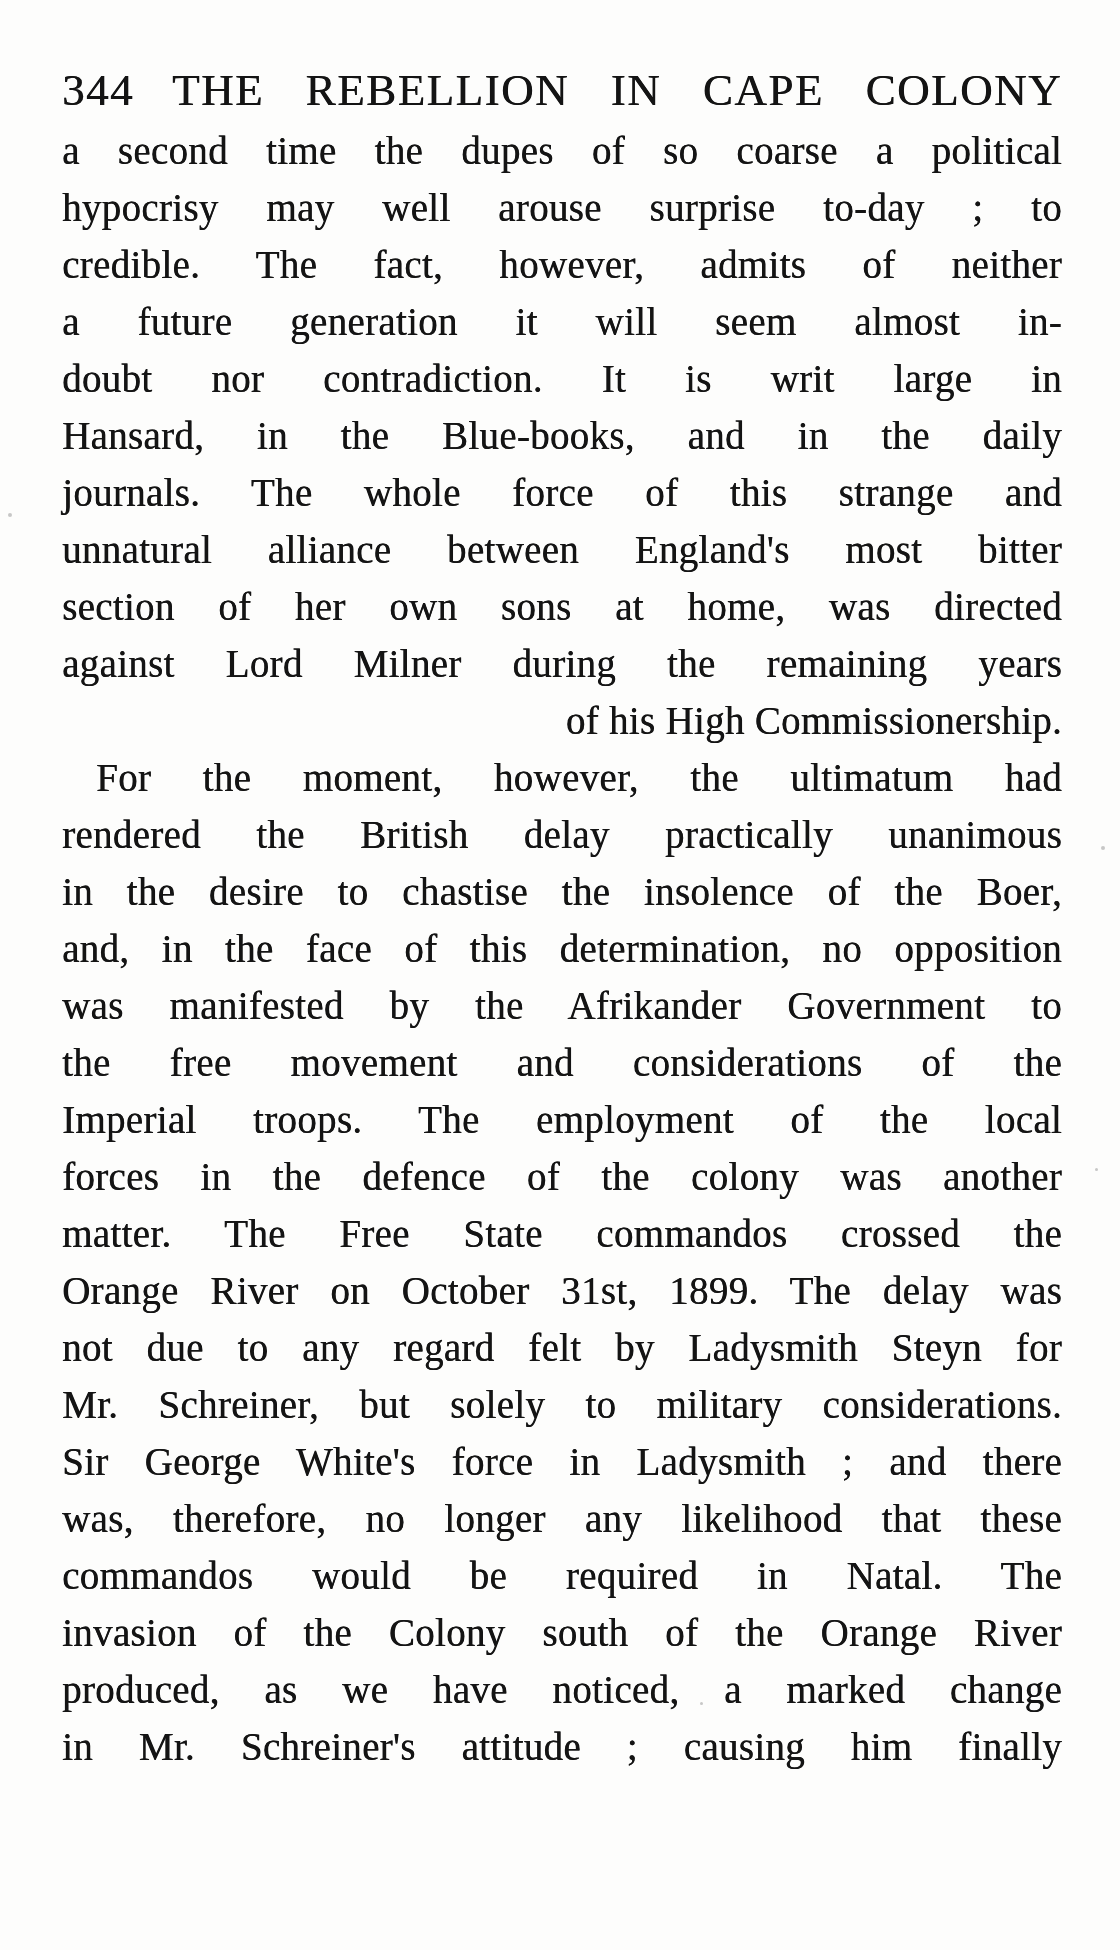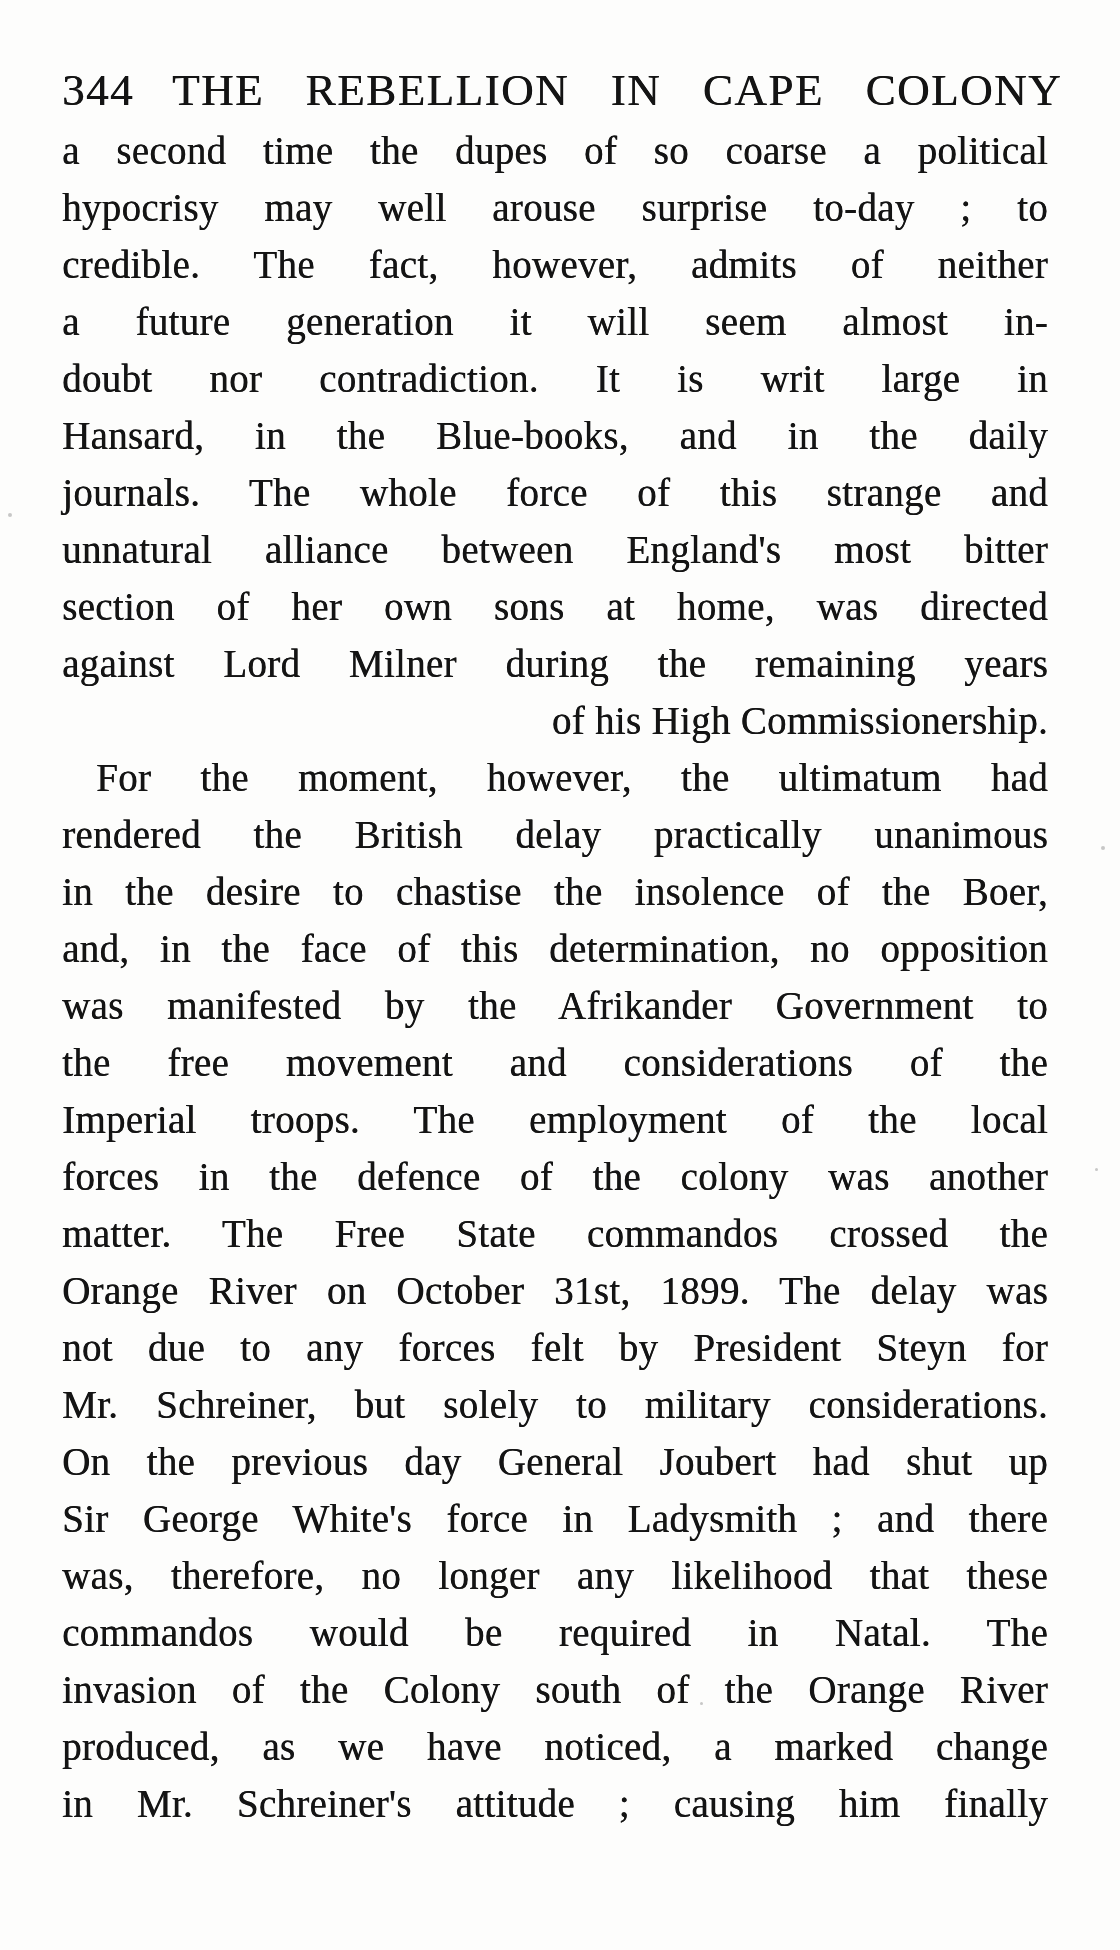--- a/index.html
+++ b/index.html
@@ -37,21 +37,21 @@
   .head-title {
     flex: 1;
     display: block;
     text-align: justify;
     text-align-last: justify;
     white-space: normal;
   }
   .text-block {
     position: absolute;
     left: 62px;
-    right: 72px;
+    right: 58px;
     top: 122px;
   }
   .line {
     font-size: 39px;
     line-height: 57px;
     height: 57px;
     letter-spacing: 0.3px;
     text-shadow: 0.4px 0 0 currentColor;
     text-align: right;
   }
@@ -95,23 +95,22 @@
       <div class="line justified indented">For the moment, however, the ultimatum had</div>
       <div class="line justified">rendered the British delay practically unanimous</div>
       <div class="line justified">in the desire to chastise the insolence of the Boer,</div>
       <div class="line justified">and, in the face of this determination, no opposition</div>
       <div class="line justified">was manifested by the Afrikander Government to</div>
       <div class="line justified">the free movement and considerations of the</div>
       <div class="line justified">Imperial troops. The employment of the local</div>
       <div class="line justified">forces in the defence of the colony was another</div>
       <div class="line justified">matter. The Free State commandos crossed the</div>
       <div class="line justified">Orange River on October 31st, 1899. The delay was</div>
-      <div class="line justified">not due to any forces felt by President Steyn for</div>
+      <div class="line justified">not due to any regard felt by Ladysmith Steyn for</div>
       <div class="line justified">Mr. Schreiner, but solely to military considerations.</div>
-      <div class="line justified">On the previous day General Joubert had shut up</div>
       <div class="line justified">Sir George White's force in Ladysmith ; and there</div>
       <div class="line justified">was, therefore, no longer any likelihood that these</div>
       <div class="line justified">commandos would be required in Natal. The</div>
       <div class="line justified">invasion of the Colony south of the Orange River</div>
       <div class="line justified">produced, as we have noticed, a marked change</div>
       <div class="line justified">in Mr. Schreiner's attitude ; causing him finally</div>
     </section>
 
   <span class="speck" style="left:8px; top:513px; width:4px; height:4px;"></span>
   <span class="speck" style="left:1101px; top:846px; width:4px; height:4px;"></span>

